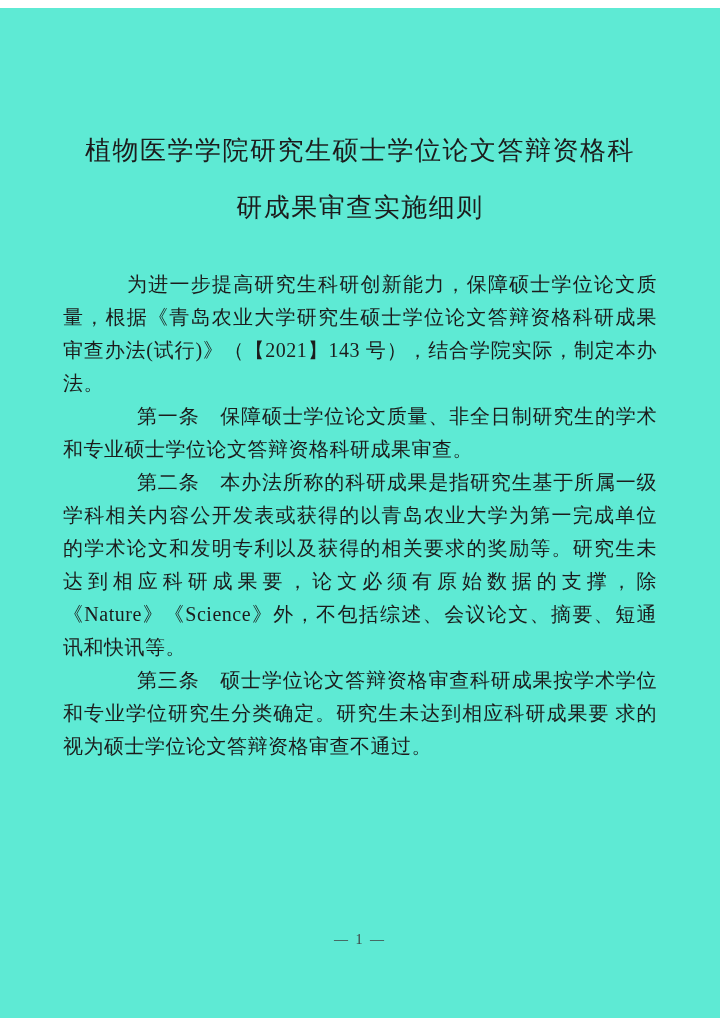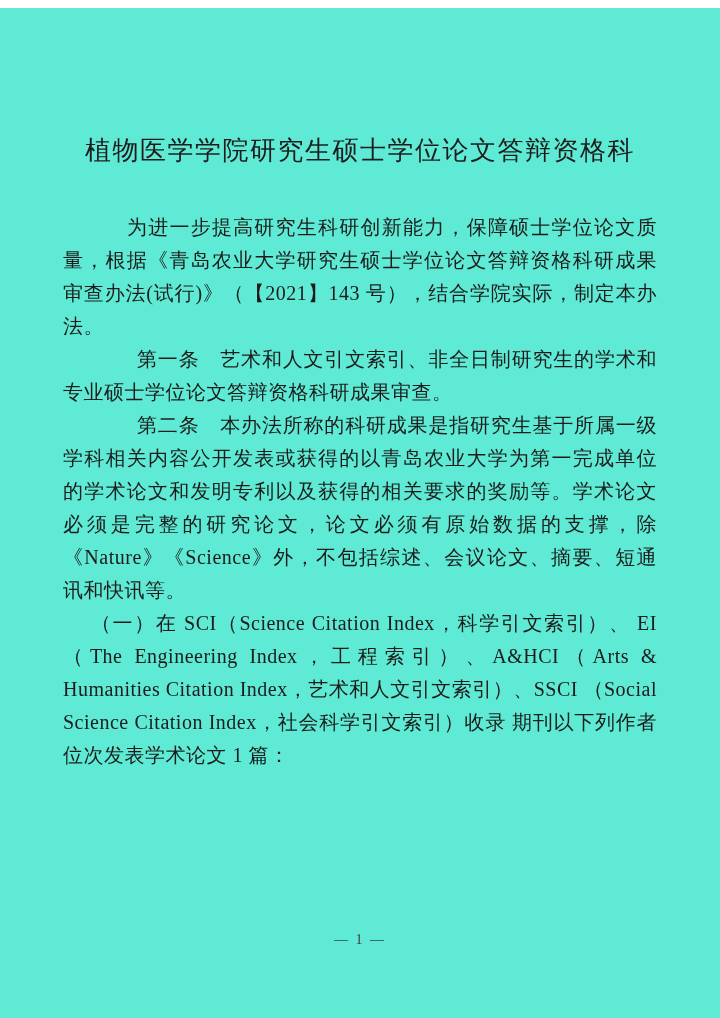--- a/index.html
+++ b/index.html
@@ -56,26 +56,27 @@
     letter-spacing: 2px;
   }
 </style>
 </head>
 <body>
 
 <div class="page">
 
   <h1 class="doc-title">
     <span class="title-line">植物医学学院研究生硕士学位论文答辩资格科</span>
+    <span class="title-line">研成果审查实施细则</span>
   </h1>
 
   <div class="doc-body">
     <p class="para indent-intro">为进一步提高研究生科研创新能力，保障硕士学位论文质量，根据《青岛农业大学研究生硕士学位论文答辩资格科研成果审查办法(试行)》（【2021】143 号），结合学院实际，制定本办法。</p>
-    <p class="para indent-article">第一条　艺术和人文引文索引、非全日制研究生的学术和专业硕士学位论文答辩资格科研成果审查。</p>
-    <p class="para indent-article">第二条　本办法所称的科研成果是指研究生基于所属一级学科相关内容公开发表或获得的以青岛农业大学为第一完成单位的学术论文和发明专利以及获得的相关要求的奖励等。学术论文必须是完整的研究论文，论文必须有原始数据的支撑，除 《Nature》《Science》外，不包括综述、会议论文、摘要、短通讯和快讯等。</p>
-    <p class="para indent-sub">（一）在 SCI（Science Citation Index，科学引文索引）、 EI（The Engineering Index，工程索引）、A&amp;HCI（Arts &amp; Humanities Citation Index，艺术和人文引文索引）、SSCI （Social Science Citation Index，社会科学引文索引）收录 期刊以下列作者位次发表学术论文 1 篇：</p>
+    <p class="para indent-article">第一条　保障硕士学位论文质量、非全日制研究生的学术和专业硕士学位论文答辩资格科研成果审查。</p>
+    <p class="para indent-article">第二条　本办法所称的科研成果是指研究生基于所属一级学科相关内容公开发表或获得的以青岛农业大学为第一完成单位的学术论文和发明专利以及获得的相关要求的奖励等。研究生未达到相应科研成果要，论文必须有原始数据的支撑，除 《Nature》《Science》外，不包括综述、会议论文、摘要、短通讯和快讯等。</p>
+    <p class="para indent-article">第三条　硕士学位论文答辩资格审查科研成果按学术学位和专业学位研究生分类确定。研究生未达到相应科研成果要 求的视为硕士学位论文答辩资格审查不通过。</p>
   </div>
 
   <div class="page-footer">
     <span>— 1 —</span>
   </div>
 
 </div>
 
 </body></html>

